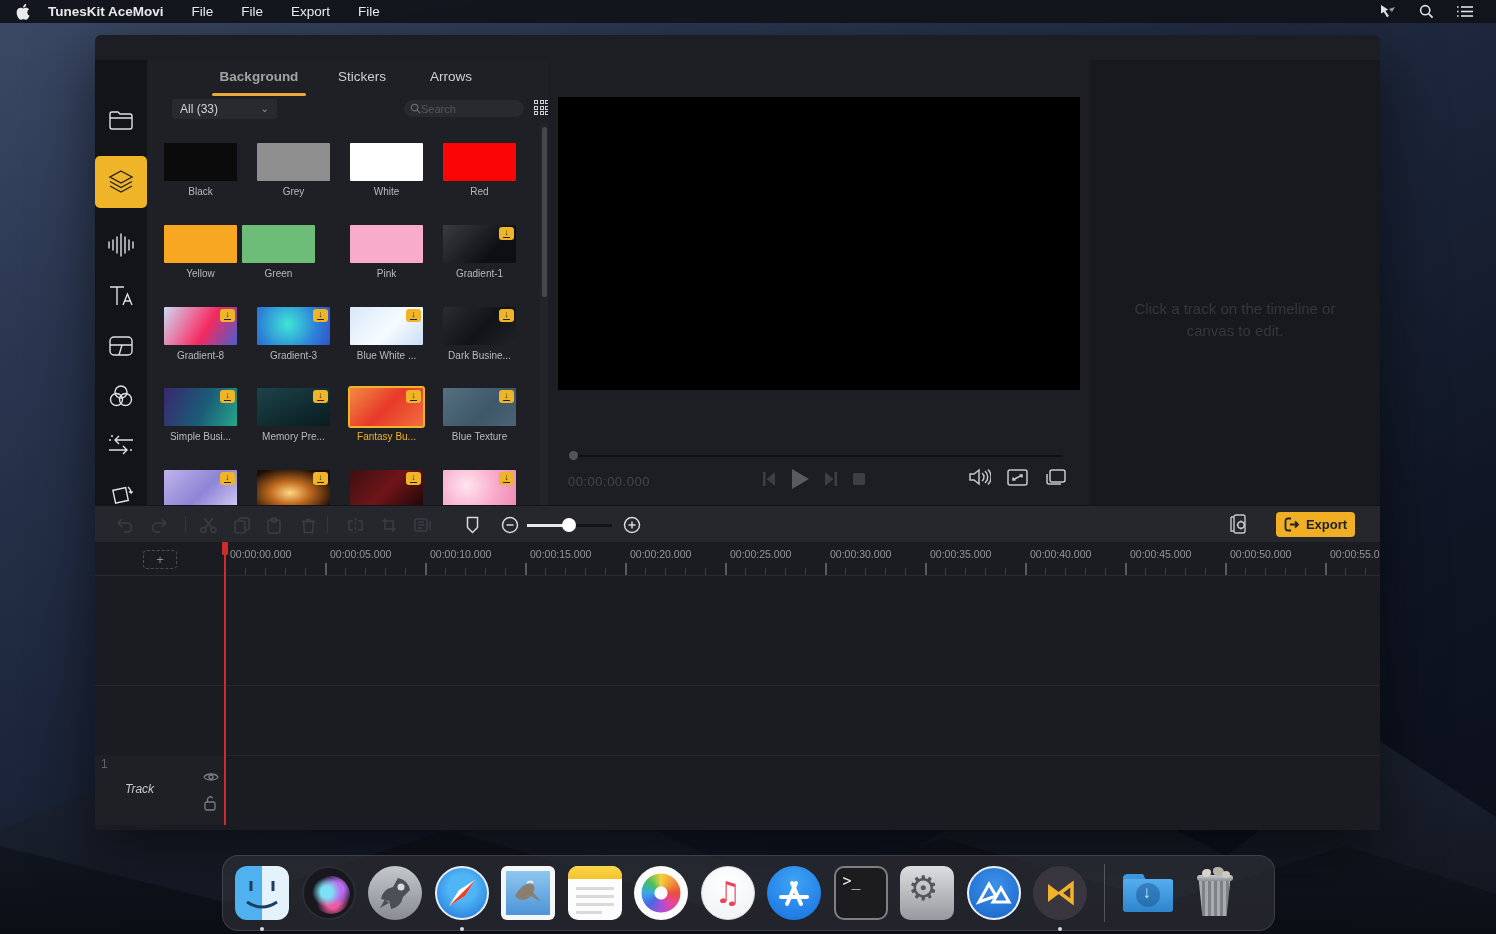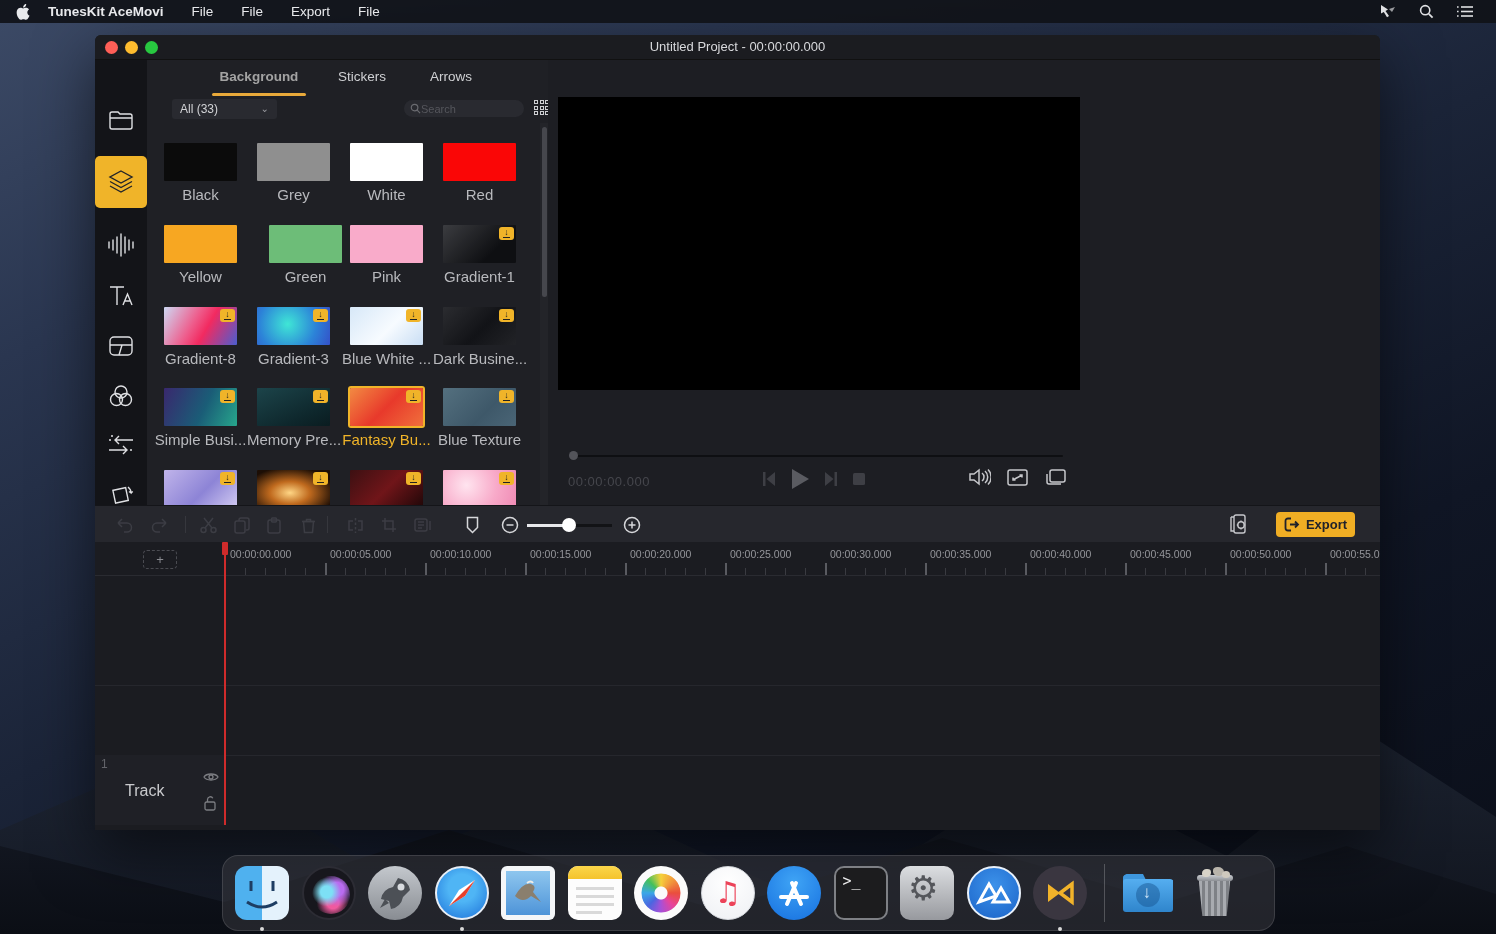--- a/index.html
+++ b/index.html
@@ -49,21 +49,21 @@
   .searchbox input { background:transparent; border:none; outline:none; color:#8b8c91; font-size:11px; width:90px;
     font-family:"Liberation Sans",sans-serif; }
   .searchbox input::placeholder { color:#55565c; }
   .gridicon { position:absolute; left:375px; top:3px; width:17px; height:17px;
     display:grid; grid-template-columns:repeat(3,4px); grid-template-rows:repeat(3,4px); gap:1.5px; }
   .gridicon span { border:1px solid #cfd0d3; }
   .bg-grid { position:absolute; left:0; top:63px; width:393px; height:382px; overflow:hidden; }
   .thumb { position:absolute; width:73px; }
   .swatch { width:73px; height:38px; position:relative; border-radius:1px; }
   .thumb.selected .swatch { outline:2px solid #f0b429; }
-  .thumb-label { position:absolute; left:-10px; top:43px; width:93px; text-align:center; font-size:15px; color:#b8b9bd; white-space:nowrap; }
+  .thumb-label { position:absolute; left:-10px; top:43px; width:93px; text-align:center; font-size:10px; color:#b8b9bd; white-space:nowrap; }
   .thumb.selected .thumb-label { color:#f0b429; }
   .dl-badge { position:absolute; top:2px; right:2px; width:15px; height:13px; background:#f0b429; border-radius:3px;
     color:#222; font-size:9px; font-weight:bold; text-align:center; line-height:11px; }
   .dl-badge i { font-style:normal; border-bottom:1.5px solid #222; padding:0 1px; }
   .vscroll { position:absolute; left:393px; top:63px; width:8px; height:382px; background:#232429; }
   .vscroll .thumb-bar { position:absolute; left:1.5px; top:4px; width:5px; height:170px; background:#46474d; border-radius:3px; }
 
   
   .preview { position:absolute; left:453px; top:25px; width:542px; height:445px; background:#1d1e23; }
   .canvas { position:absolute; left:10px; top:37px; width:522px; height:293px; background:#000; }
@@ -99,21 +99,21 @@
     color:#8a8b90; font-size:13px; text-align:center; line-height:17px; }
   .ruler-label { position:absolute; top:6px; font-size:10.5px; color:#94959a; white-space:nowrap; }
   .ticks-minor { position:absolute; left:130px; right:0; top:26px; height:7px;
     background:repeating-linear-gradient(90deg,#3a3b41 0 1px,transparent 1px 20px); }
   .ticks-major { position:absolute; left:130px; right:0; top:21px; height:12px;
     background:repeating-linear-gradient(90deg,#5a5b61 0 1.5px,transparent 1.5px 100px); }
   .ruler-base { position:absolute; left:0; right:0; top:33px; height:1px; background:#2a2b31; }
   .row-div { position:absolute; left:0; right:0; height:1px; background:#26272d; }
   .trackhdr { position:absolute; left:0; top:213px; width:130px; height:70px; background:#1f2026; }
   .tracknum { position:absolute; left:6px; top:2px; color:#63646a; font-size:12px; }
-  .trackname { position:absolute; left:30px; top:27px; color:#c9cacd; font-size:16px; }
+  .trackname { position:absolute; left:30px; top:27px; color:#c9cacd; font-size:12px;font-style:italic; }
   .thicon { position:absolute; left:108px; } .thicon svg { stroke:#7c7d82; fill:none; stroke-width:1.3; }
   .playhead { position:absolute; left:129px; top:0; width:2px; height:283px; background:#cf2b2b; }
   .playhead-flag { position:absolute; left:127px; top:0; width:6px; height:13px; background:#cf2b2b; border-radius:1px; }
 
   
   .dock { position:absolute; left:222px; top:855px; width:1053px; height:76px; background:rgba(58,58,64,.5);
     border:1px solid rgba(255,255,255,.12); border-radius:16px; display:flex; align-items:center; padding:0 12px; gap:12.5px; z-index:40; }
   .dkitem { position:relative; width:54px; height:54px; flex:0 0 auto; }
   .dkdot { position:absolute; left:25px; bottom:-11px; width:4px; height:4px; border-radius:50%; background:#d8d8d8; }
   .dksep { width:1px; height:58px; background:rgba(255,255,255,.22); margin:0 4px; flex:0 0 auto; }
@@ -158,26 +158,20 @@
           <line x1="5" y1="11" x2="17" y2="11"></line>
           <line x1="1" y1="2" x2="2.6" y2="2"></line>
           <line x1="1" y1="6.5" x2="2.6" y2="6.5"></line>
           <line x1="1" y1="11" x2="2.6" y2="11"></line>
         </g>
       </svg>
   </span>
 </div>
 
 <div class="window">
-  <div class="titlebar">
-    <span class="tl red"></span>
-    <span class="tl yel"></span>
-    <span class="tl grn"></span>
-    <div class="wtitle">Untitled Project - 00:00:00.000</div>
-  </div>
 
   <div class="toolbar-left">
     <div class="tool" style="top:35px;">
       <svg width="26" height="22" viewBox="0 0 26 22">
           <path d="M2 5 a2 2 0 0 1 2-2 h6 l2 2 h10 a2 2 0 0 1 2 2 v11 a2 2 0 0 1-2 2 H4 a2 2 0 0 1-2-2 z M2 9 h22"></path>
         </svg>
     </div>
     <div class="tool active" style="top:96px;">
       <svg width="28" height="26" viewBox="0 0 28 26">
           <path d="M14 2 L25 8 L14 14 L3 8 Z"></path>
@@ -278,21 +272,21 @@
           <div class="thumb-label">White</div>
         </div>
         <div class="thumb" style="left: 296px; top: 20px;">
           <div class="swatch" style="background: rgb(250, 6, 6);"></div>
           <div class="thumb-label">Red</div>
         </div>
         <div class="thumb" style="left: 17px; top: 101.75px;">
           <div class="swatch" style="background: rgb(247, 167, 34);"></div>
           <div class="thumb-label">Yellow</div>
         </div>
-        <div class="thumb" style="left: 122px; top: 101.75px;">
+        <div class="thumb" style="left: 95px; top: 101.75px;">
           <div class="swatch" style="background: rgb(109, 189, 120);"></div>
           <div class="thumb-label">Green</div>
         </div>
         <div class="thumb" style="left: 203px; top: 101.75px;">
           <div class="swatch" style="background: rgb(249, 171, 202);"></div>
           <div class="thumb-label">Pink</div>
         </div>
         <div class="thumb" style="left: 296px; top: 101.75px;">
           <div class="swatch" style="background: linear-gradient(135deg, rgb(59, 60, 64) 0%, rgb(14, 15, 18) 70%);">
             <span class="dl-badge"><i>↓</i></span>
@@ -407,20 +401,23 @@
           <rect x="1" y="1" width="19" height="15" rx="2"></rect>
           <path d="M6 11 L15 6 M12.5 6 H15 V8.5 M8.5 11 H6 V8.5"></path>
         </svg>
       <svg width="22" height="17" viewBox="0 0 22 17">
           <rect x="6" y="1" width="15" height="12" rx="2"></rect>
           <path d="M3 5 v8 a2 2 0 0 0 2 2 h12"></path>
         </svg>
     </div>
   </div>
 
+  <div class="rightpanel">
+    <div class="hint">Click a track on the timeline or canvas to edit.</div>
+  </div>
 
   <div class="edit-toolbar">
     <div class="et-ic" style="left:18px;">
         <svg width="18" height="16" viewBox="0 0 18 16">
           <path d="M3 6 h9 a4.5 4.5 0 0 1 0 9 h-3 M3 6 l4-4 M3 6 l4 4"></path>
         </svg>
       </div>
     <div class="et-ic" style="left:54px;">
         <svg width="18" height="16" viewBox="0 0 18 16">
           <path d="M15 6 H6 a4.5 4.5 0 0 0 0 9 h3 M15 6 l-4-4 M15 6 l-4 4"></path>

